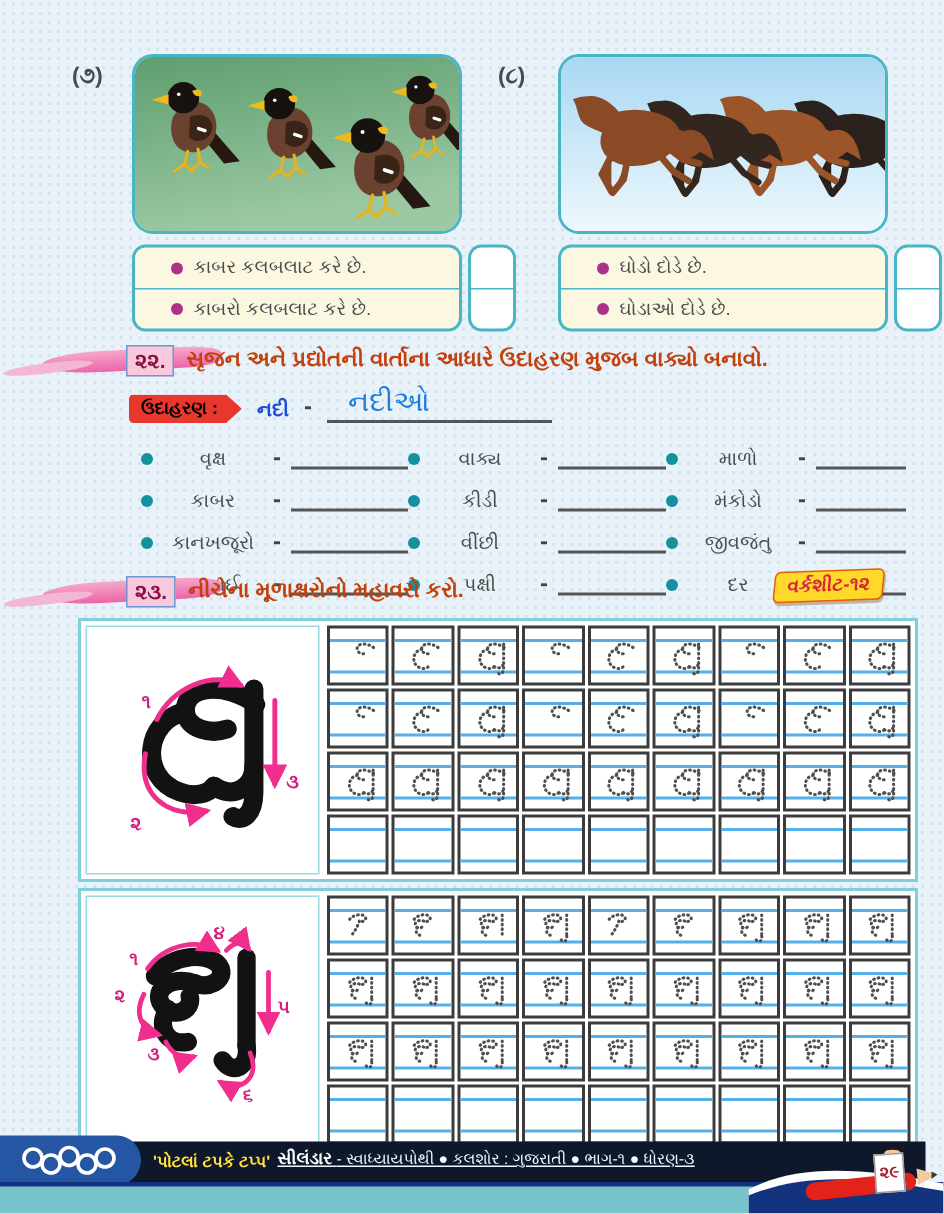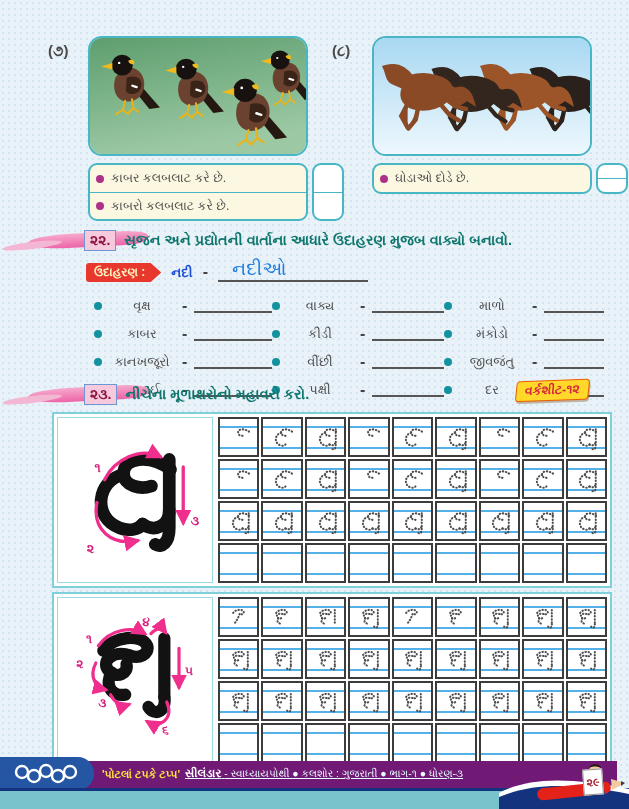--- a/index.html
+++ b/index.html
@@ -13,42 +13,42 @@
     color:#3c3c3c;
   }
   .abs { position:absolute; }
 
   
   .q-card { position:absolute; display:grid; grid-template-columns:36px 220px 32px; grid-column-gap:4px; grid-row-gap:7px; }
   .q-num { grid-column:1; grid-row:1; font-size:15px; color:#4a4a4a; padding-top:6px; font-weight:bold; }
   .q-img { grid-column:2; grid-row:1; height:120px; border:2px solid #49b6c6; border-radius:14px; overflow:hidden; position:relative; }
   .q-img svg { display:block; width:100%; height:100%; }
   .q-answers { grid-column:2; grid-row:2; background:#fbf7e1; border:2px solid #49b6c6; border-radius:9px; overflow:hidden; }
-  .q-answer-row { display:flex; align-items:center; gap:7px; height:27px; padding:0 6px;text-align:right; }
+  .q-answer-row { display:flex; align-items:center; gap:7px; height:27px; padding:0 24px;text-align:right; }
   .q-answer-row + .q-answer-row { border-top:1.5px solid #49b6c6; }
   .bullet { width:8px; height:8px; border-radius:50%; background:#ad3188; flex:0 0 auto; }
   .q-answer-text { font-size:12.5px; color:#4c4c4c; }
   .q-checks { grid-column:3; grid-row:2; border:2px solid #49b6c6; border-radius:9px; background:#fff; overflow:hidden; display:flex; flex-direction:column; }
   .q-check-cell { flex:1; }
   .q-check-cell + .q-check-cell { border-top:1.5px solid #49b6c6; }
 
   
   .sec-header { position:relative; display:flex; align-items:center; gap:8px; padding-left:84px; height:24px; }
   .swoosh { position:absolute; left:28px; top:5px; width:120px; height:14px;
     background:linear-gradient(180deg,#f6a9cb,#ec64a8); border-radius:60% 40% 40% 60% / 90% 70% 70% 90%;
     transform:rotate(-3deg); }
   .swoosh::after { content:""; position:absolute; left:-26px; top:6px; width:60px; height:7px;
     background:#f3b7d4; border-radius:50%; transform:rotate(-4deg); }
   .sec-num { position:relative; background:#f7c9dc; border:1.5px solid #6e96d2; color:#8b1240;
     font-weight:bold; font-size:14px; padding:1px 5px; z-index:1; }
-  .sec-title { position:relative; z-index:1; color:#0f766e; font-weight:bold; font-size:14.5px; }
+  .sec-title { position:relative; z-index:1; color:#c2410c; font-weight:bold; font-size:14.5px; }
 
   
   .example-row { display:flex; align-items:flex-end; gap:10px; margin:6px 0 0 86px; }
-  .example-badge { background:#e8372c; color:#fef9c3; font-weight:bold; font-size:12px; padding:2px 16px 3px 8px;
+  .example-badge { background:#e8372c; color:#000000; font-weight:bold; font-size:12px; padding:2px 16px 3px 8px;
     clip-path:polygon(0 0,86% 0,100% 50%,86% 100%,0 100%); border-radius:3px; }
   .example-word { color:#1d4ed8; font-weight:bold; font-size:13.5px; padding-bottom:1px; }
   .example-dash { font-weight:bold; color:#444; padding-bottom:1px; }
   .example-blank { width:150px; border-bottom:2px solid #555; text-align:left; padding:0 0 0 14px; }
   .handwriting { color:#1f7de0; font-size:19px; }
   .words-grid { display:grid; grid-template-columns:178px 172px 160px; grid-auto-rows:28px; margin:10px 0 0 94px; }
   .word-row { display:flex; align-items:center; gap:7px;text-align:center; }
   .word-bullet { width:8px; height:8px; border-radius:50%; background:#13919f; flex:0 0 auto; }
   .word-label { font-size:13px; color:#4c4c4c; min-width:66px; }
   .word-dash { color:#444; font-weight:bold; }
@@ -67,21 +67,21 @@
   .trace-cell::before, .trace-cell::after { content:""; position:absolute; left:0; right:0; height:2px; background:#55b0e8; }
   .trace-cell::before { top:7px; } .trace-cell::after { bottom:6px; }
   .cell-glyph { position:absolute; left:50%; top:50%; transform:translate(-50%,-50%); width:26px; height:27px; z-index:1; }
   use.dotted { stroke:#4f4f4f; stroke-width:7; fill:none; stroke-linecap:round; stroke-linejoin:round; stroke-dasharray:1.5 9; }
   use.big-glyph { stroke:#121212; stroke-width:10; fill:none; stroke-linecap:round; stroke-linejoin:round; }
   .stroke-arrow { stroke:#ef2e8d; stroke-width:2.6; fill:none; stroke-linecap:round; }
   .stroke-label { font-size:10px; fill:#d61f7e; font-weight:bold; }
 
   
   .footer { position:absolute; left:0; right:0; bottom:0; height:48px; }
-  .footer-band { position:absolute; top:0; left:0; right:12px; height:27px; background:#701a75; display:flex; align-items:center; }
+  .footer-band { position:absolute; top:0; left:0; right:12px; height:27px; background:#0f172a; display:flex; align-items:center; }
   .footer-strip { position:absolute; bottom:0; left:0; right:0; height:21px; background:#79c3cd; border-top:3px solid #14337f; }
   .footer-logo { position:absolute; left:0; top:-4px; width:94px; height:33px; background:#2456a4;
     border-radius:0 16px 16px 0 / 0 50% 50% 0; display:flex; align-items:center; justify-content:center; }
   .footer-quote { margin-left:102px; color:#ffe23c; font-weight:bold; font-size:11px; }
   .footer-center { position:absolute; left:185px; top:6px; font-size:10.5px; color:#eafcff;text-decoration:underline; }
   .footer-brand { font-weight:bold; font-size:11.5px; color:#ffffff; }
   .page-corner { position:absolute; right:0; bottom:0; width:130px; height:46px; }
   .page-num-sheet { position:absolute; right:26px; bottom:14px; width:20px; height:26px; background:#fff;
     border:1px solid #9a9a9a; transform:rotate(-4deg); display:flex; align-items:center; justify-content:center;
     font-size:11px; font-weight:bold; color:#a82333; z-index:3; }
@@ -223,20 +223,24 @@
       <g style="fill:#8b4a26">
           <g style="stroke:#8b4a26;stroke-width:5;stroke-linecap:round">
         <use href="#sym-horse" x="-6" y="12" width="108" height="88"></use>
           </g>
         </g>
     </svg>
   </div>
   <div class="q-answers">
     <div class="q-answer-row">
       <span class="bullet"></span>
+      <span class="q-answer-text">ઘોડો દોડે છે.</span>
+    </div>
+    <div class="q-answer-row">
+      <span class="bullet"></span>
       <span class="q-answer-text">ઘોડાઓ દોડે છે.</span>
     </div>
   </div>
   <div class="q-checks">
     <div class="q-check-cell"></div>
     <div class="q-check-cell"></div>
   </div>
 </div>
 
 <div class="abs" style="top:228px; left:0; width:629px;">

